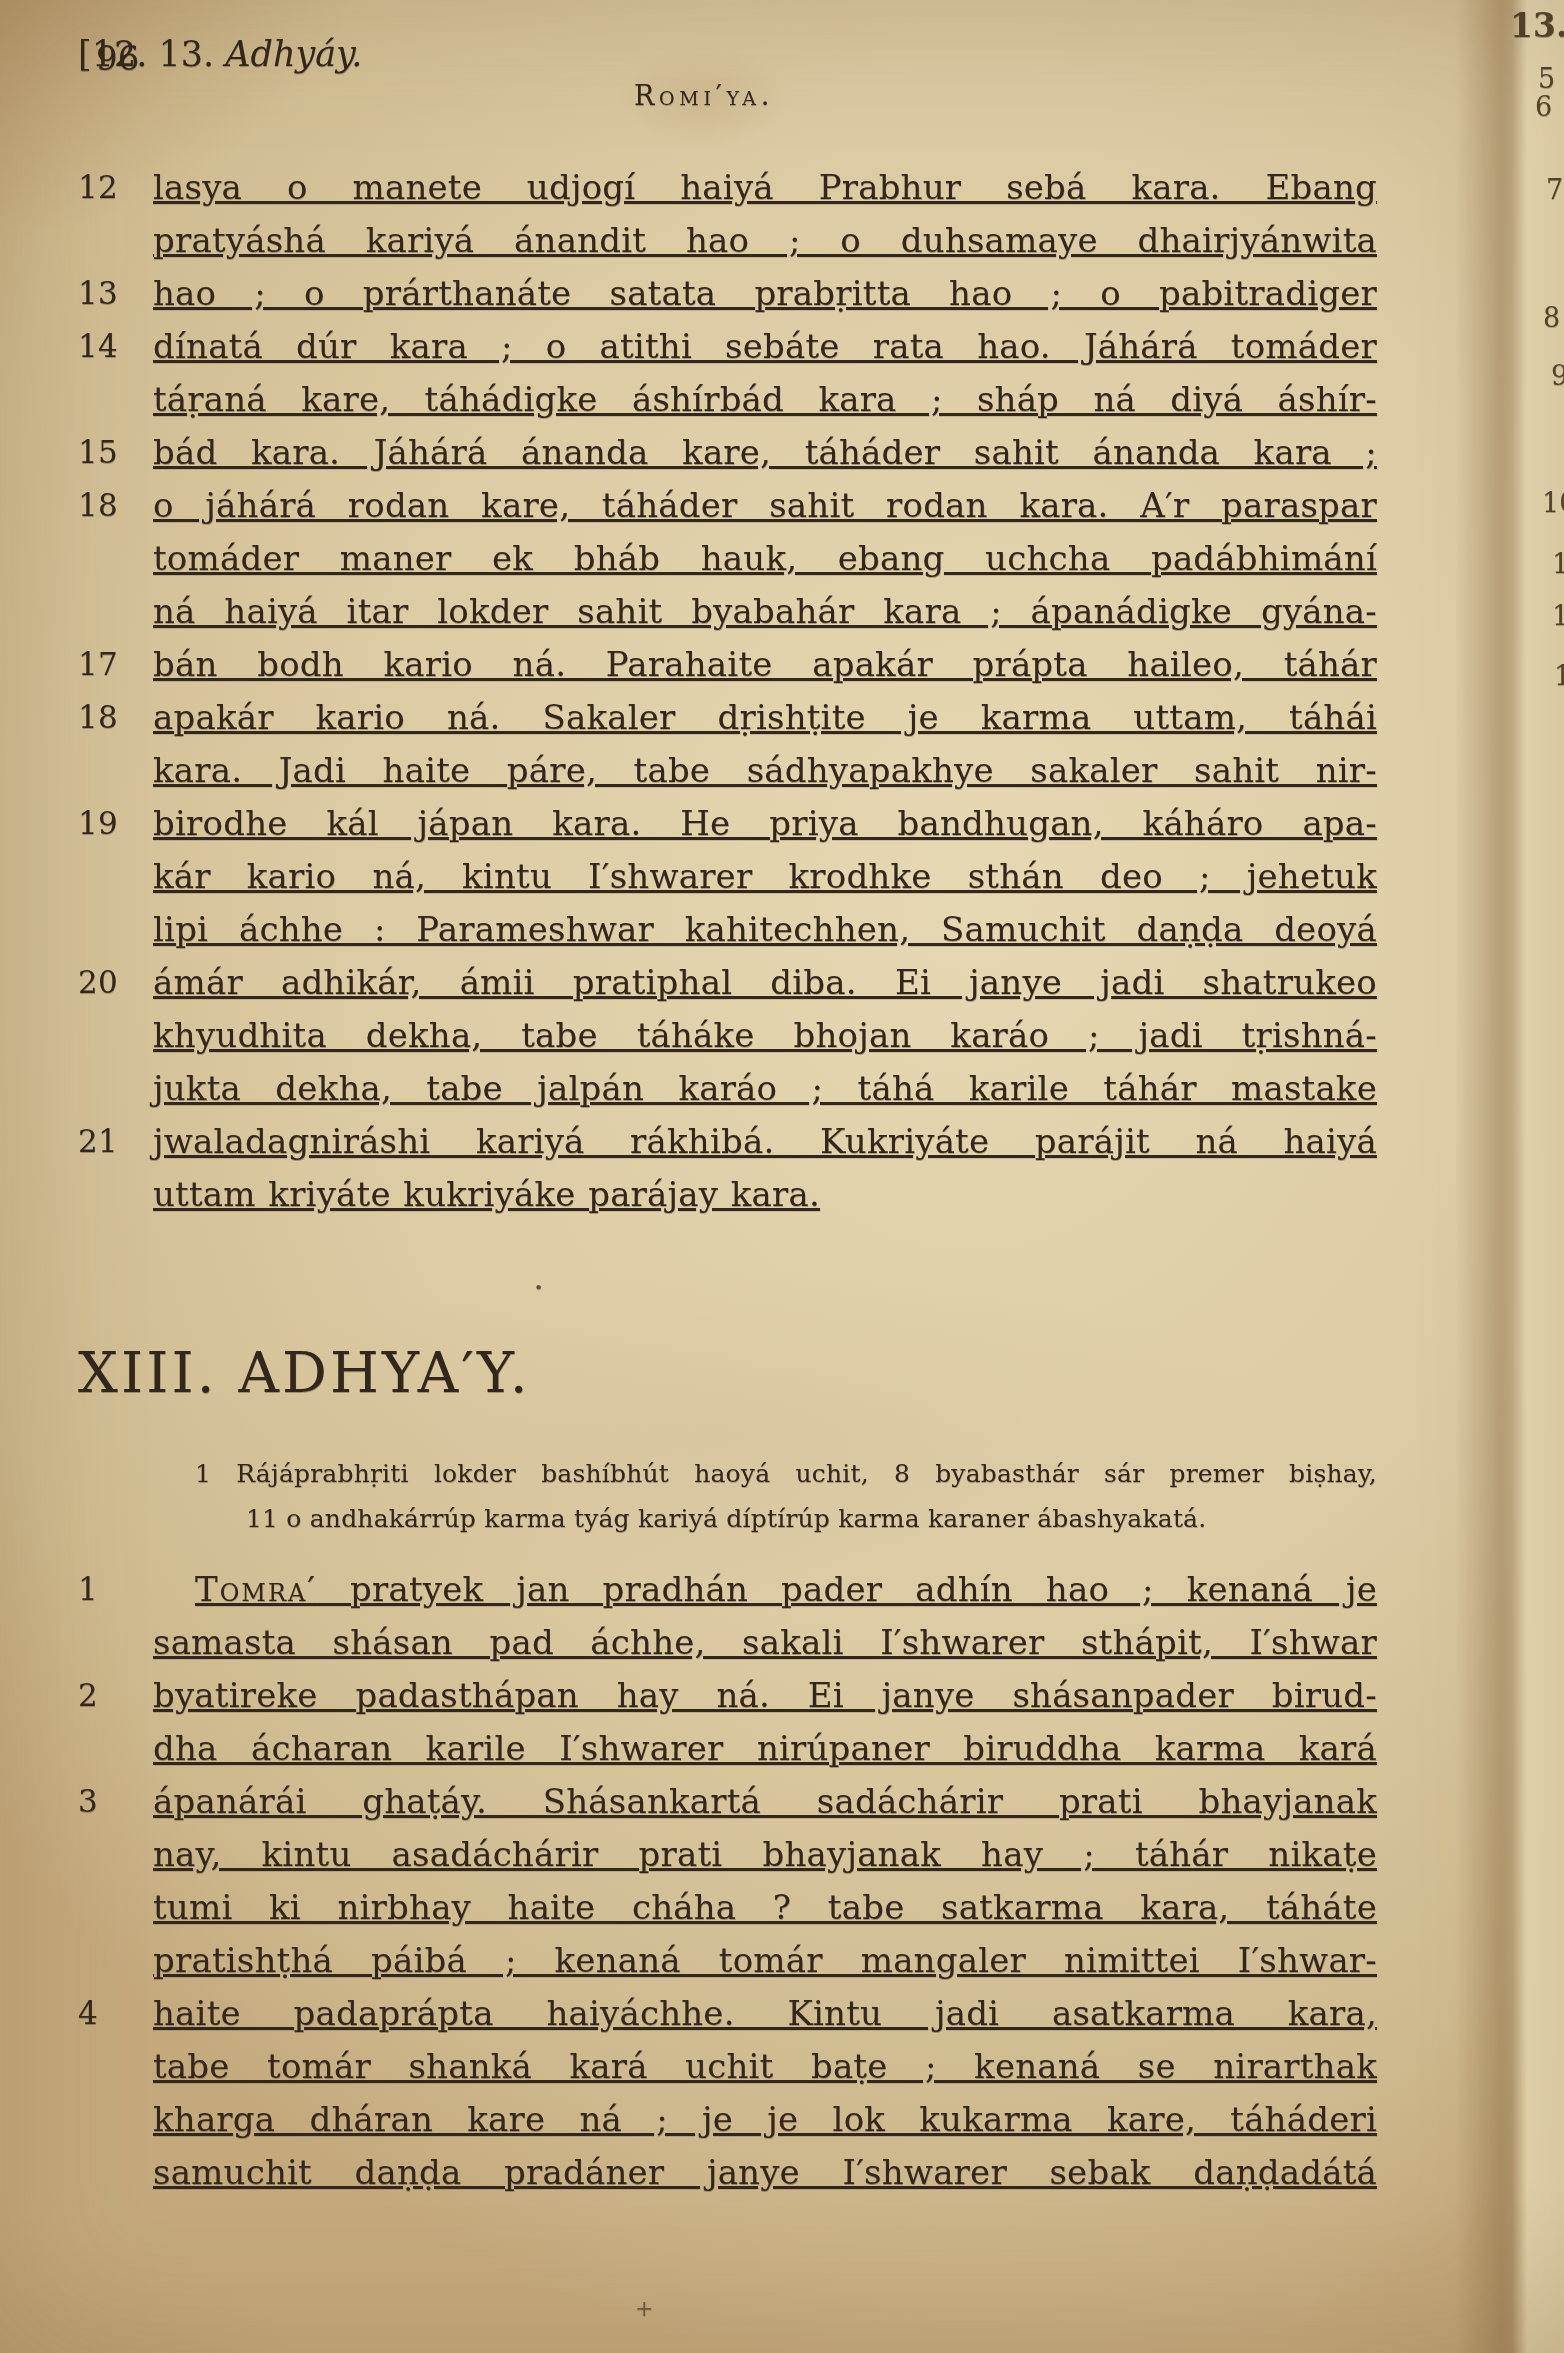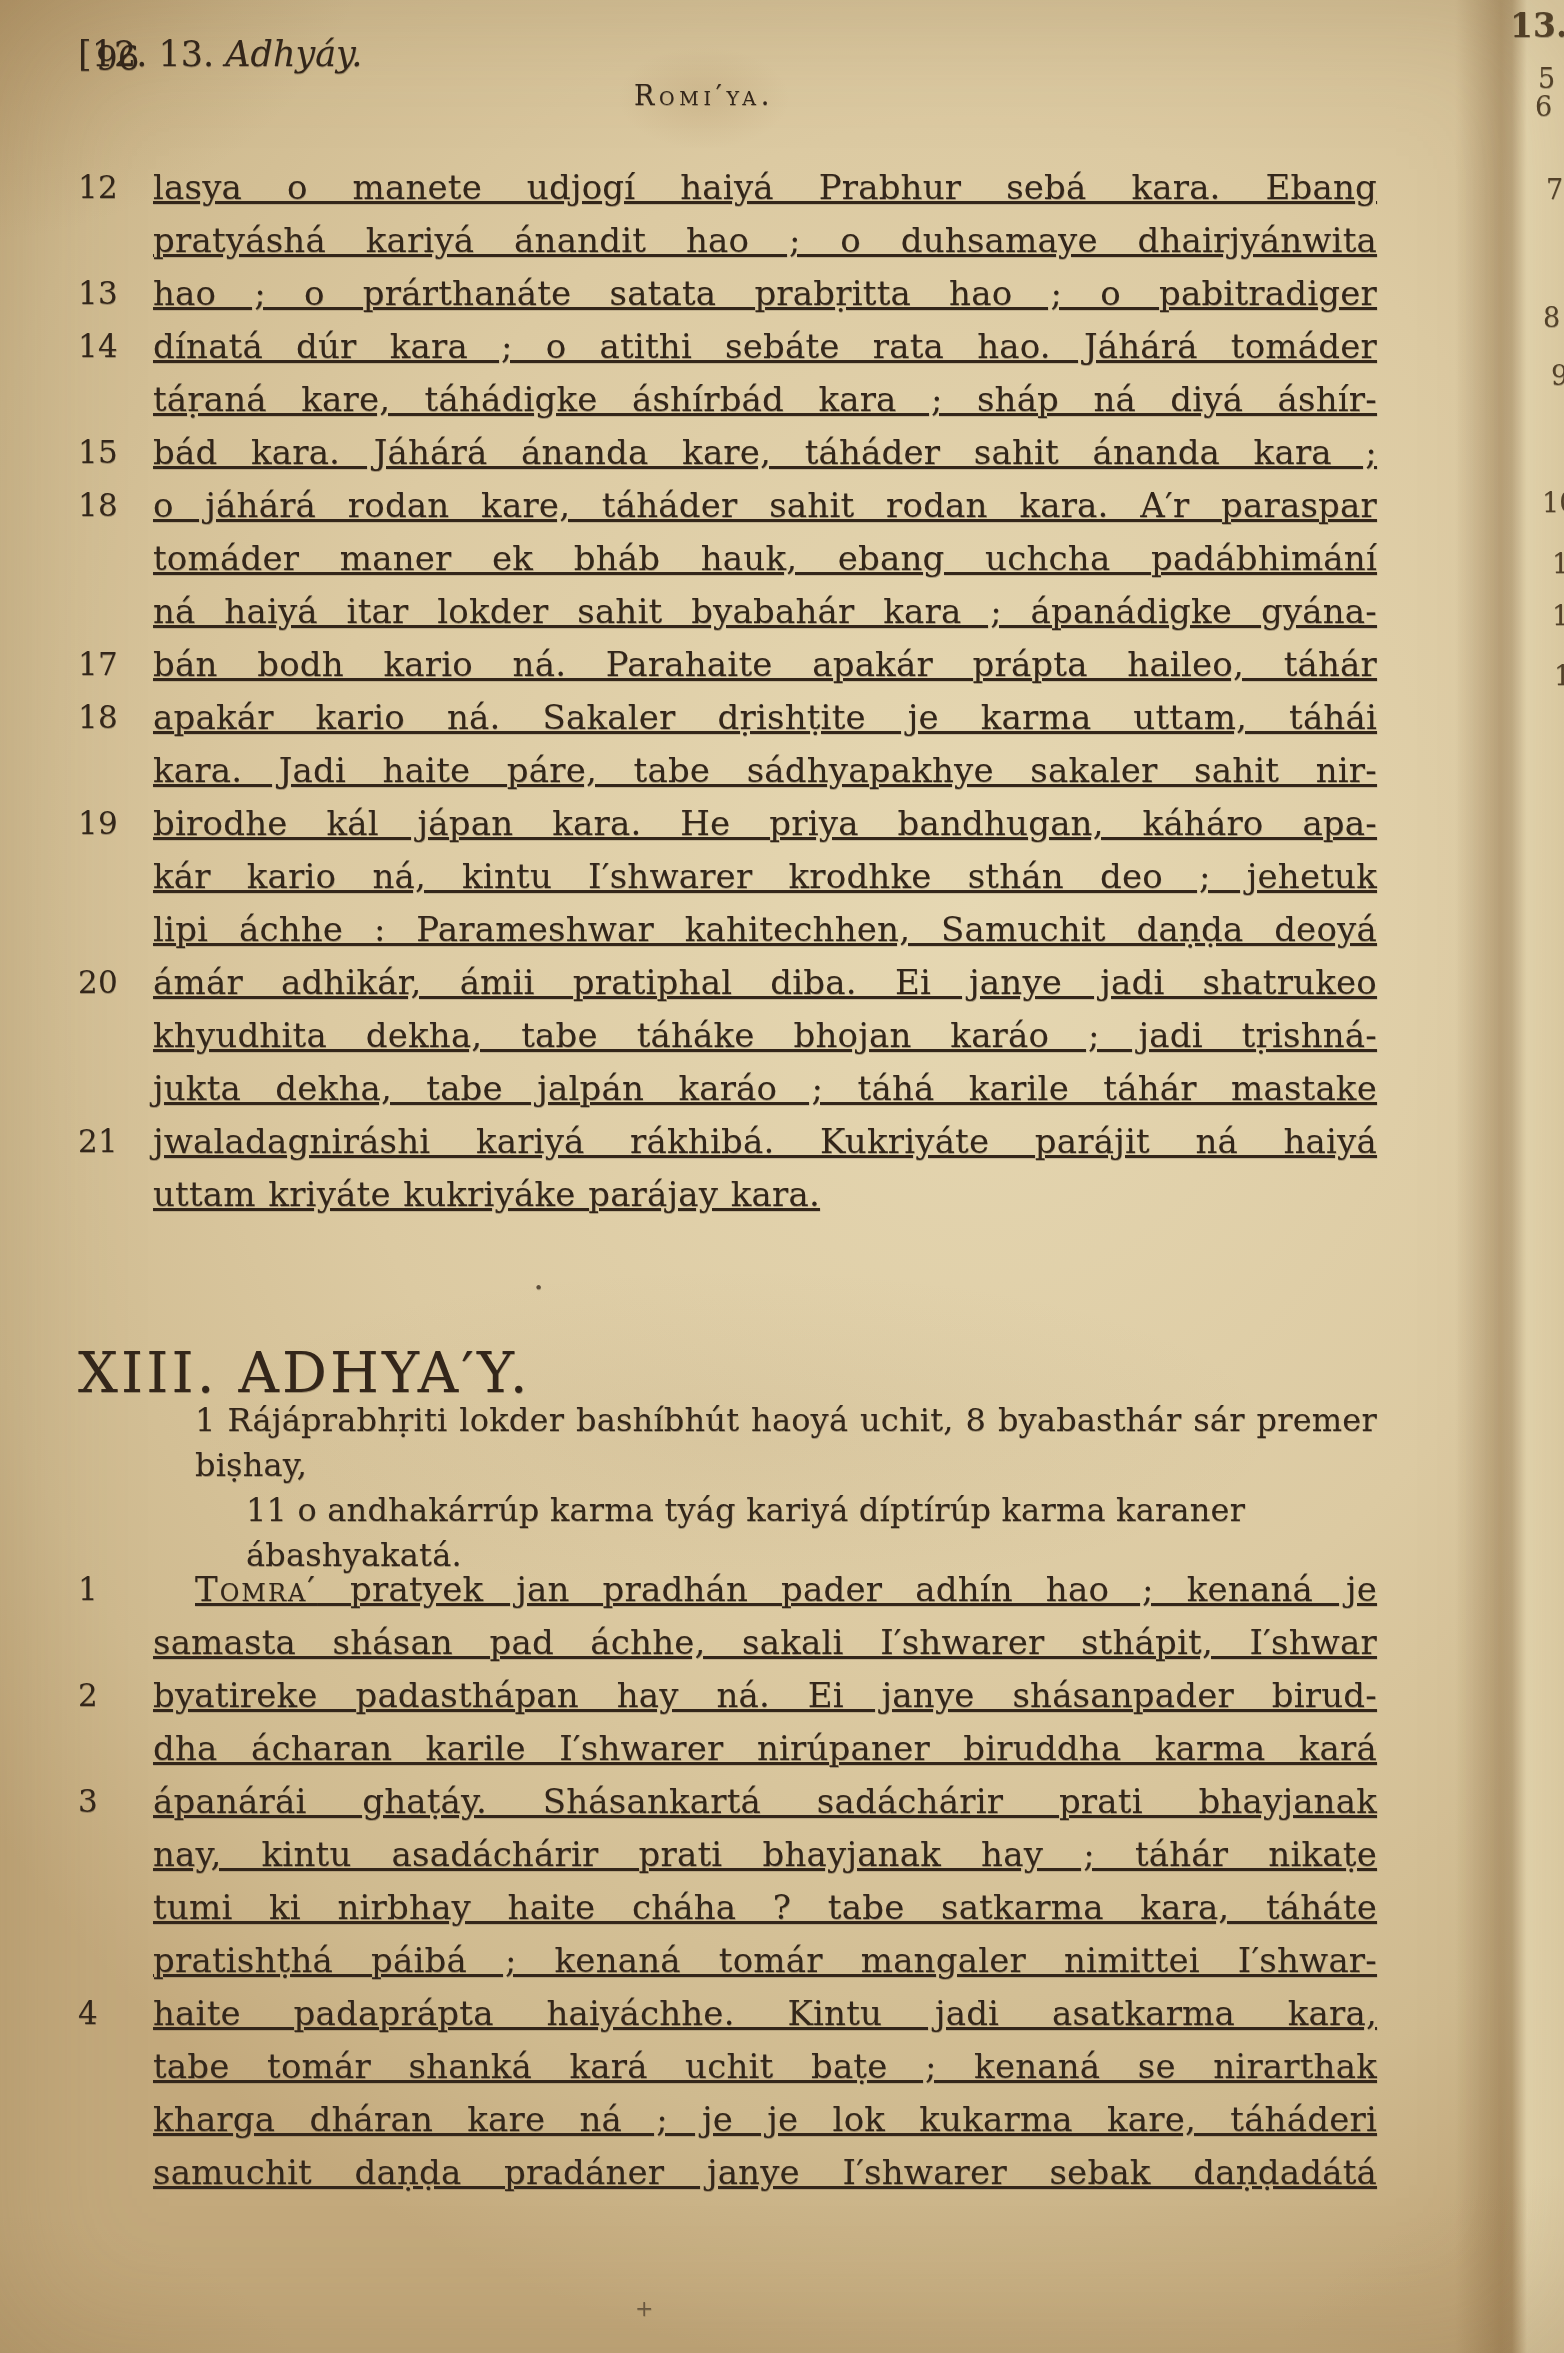--- a/index.html
+++ b/index.html
@@ -37,21 +37,21 @@
   .line { position:relative; padding-left:75px; height:53px; line-height:53px;
           text-align:justify; text-align-last:justify;text-decoration:underline; }
   .line.last { text-align-last:left; }
   .line.indent { text-indent:42px; }
   .vnum { position:absolute; left:0; top:0; width:58px; text-align:right; font-size:31px; text-indent:0; }
   .smallcaps { font-variant:small-caps; letter-spacing:2px; }
 
   
   .chapter-heading { position:absolute; top:1340px; left:78px; width:1299px; text-align:left;
     font-size:56px; letter-spacing:3.1px; }
-  .summary { position:absolute; top:1398px; left:78px; width:1299px; font-size:32px; line-height:45px;
+  .summary { position:absolute; top:1451px; left:78px; width:1299px; font-size:25px; line-height:45px;
     letter-spacing:0.2px; }
   .sum1 { padding-left:117px; text-align:justify; text-align-last:justify; }
   .sum2 { padding-left:168px; }
 
   
   .section-dot { position:absolute; left:534px; top:1279px; font-size:15.6px; opacity:0.75; }
   .bottom-plus { position:absolute; left:635px; top:2296px; font-size:22px; opacity:0.6; }
 
   
   .margin-num { position:absolute; font-size:27px; color:#48361f; opacity:0.92; white-space:nowrap; }

